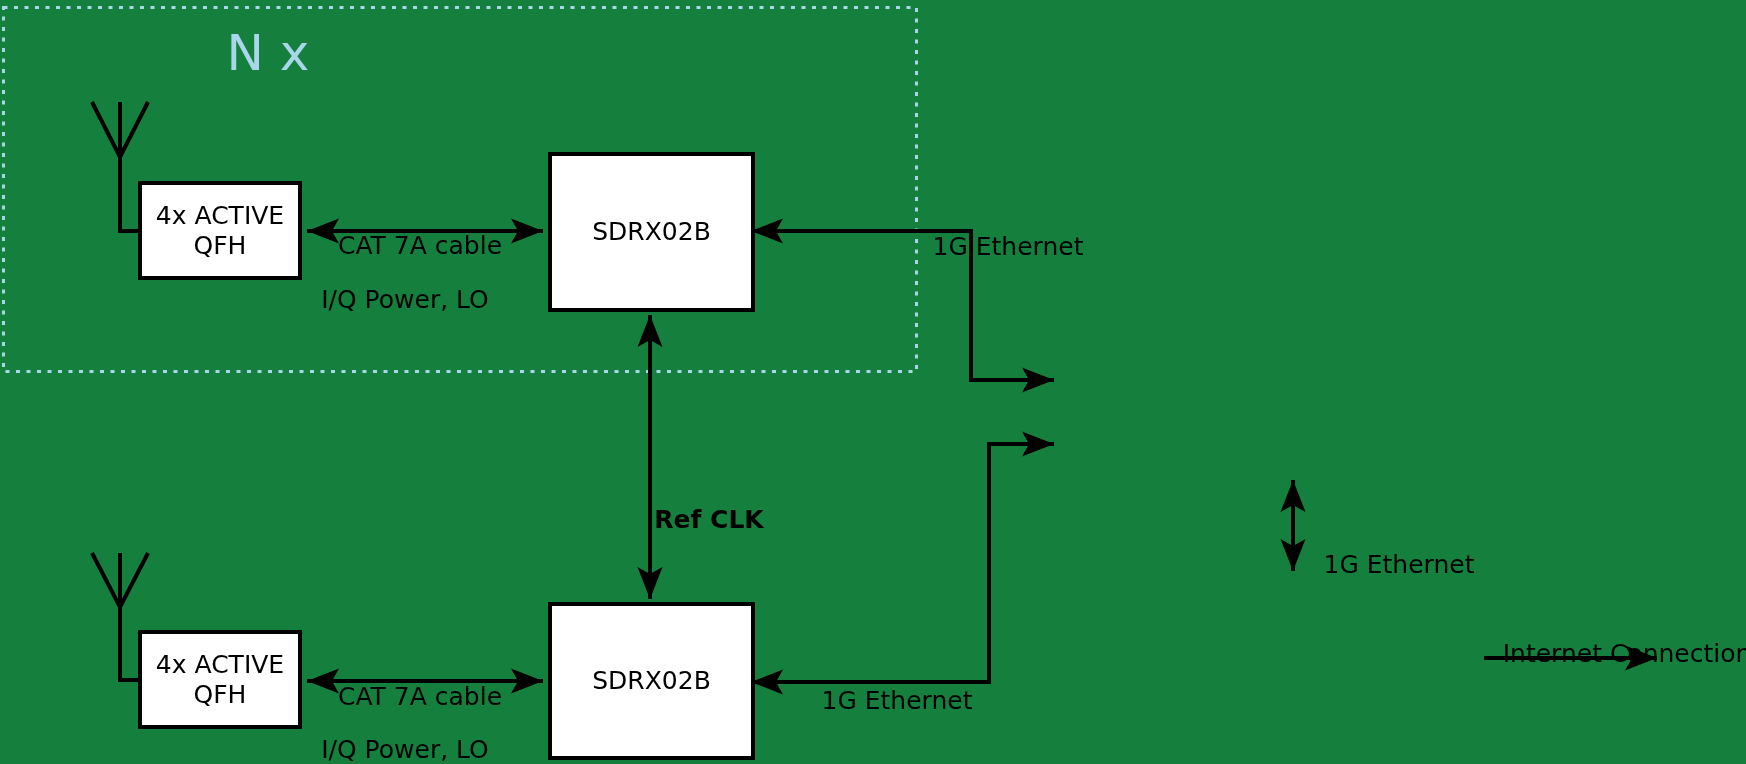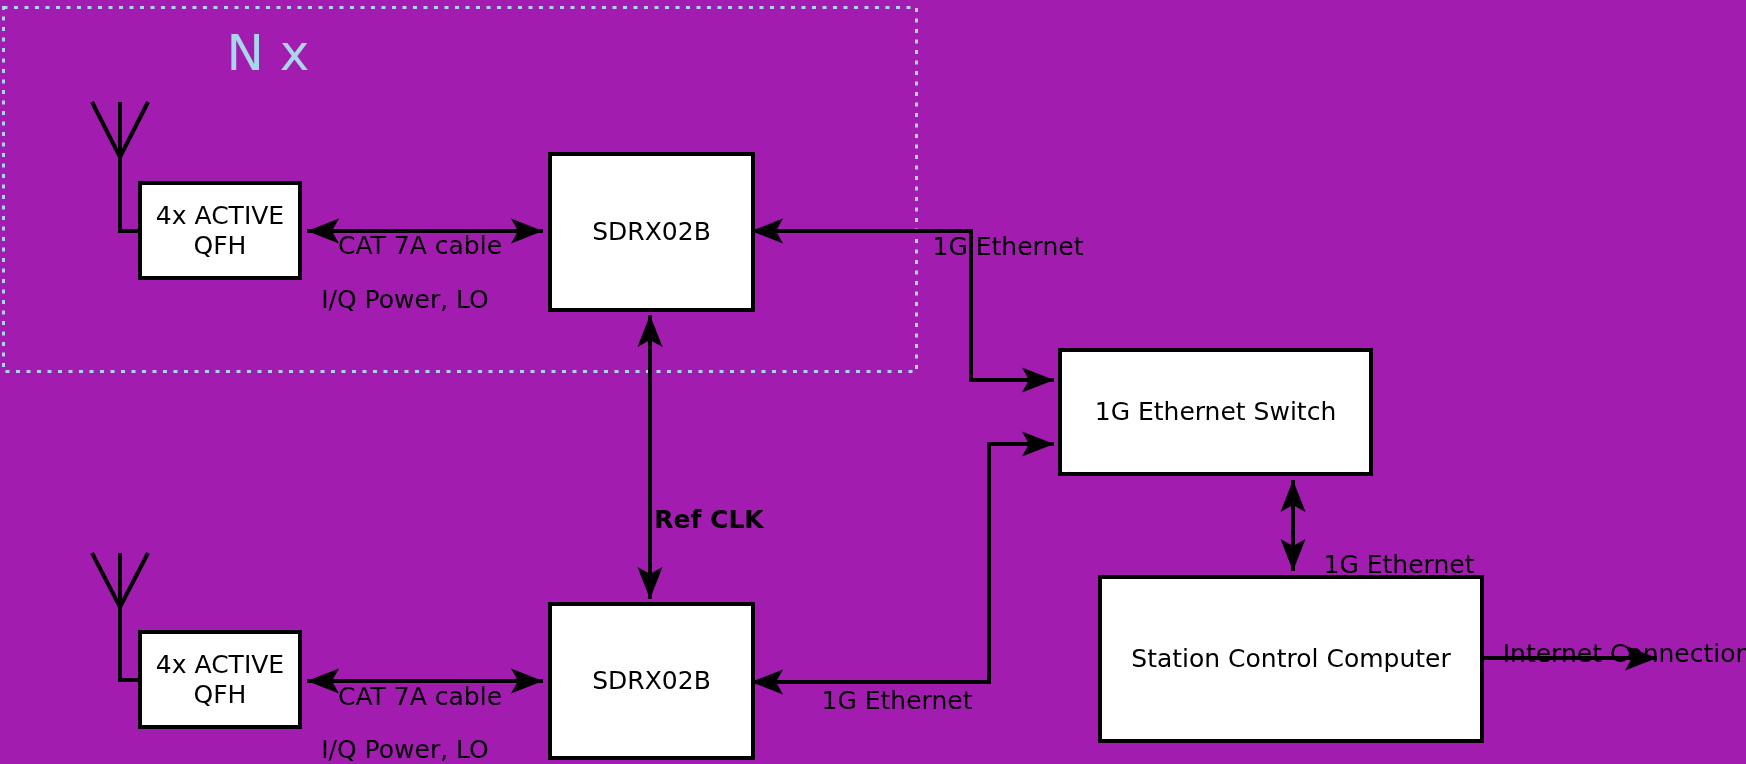--- a/index.html
+++ b/index.html
@@ -1,19 +1,19 @@
 <!DOCTYPE html>
 <html><head>
 <meta charset="utf-8">
 <style>
   html,body{margin:0;padding:0;background:#ffffff;}
   #canvas{
     position:relative;
     width:1746px;height:764px;
-    background:#a21caf;
+    background:#15803d;
     overflow:hidden;
     font-family:"DejaVu Sans","Liberation Sans",sans-serif;
     color:#000;
   }
   #wires{position:absolute;left:0;top:0;width:1746px;height:764px;}
   .node{
     position:absolute;
     background:#ffffff;
     border:4px solid #000;
     display:flex;flex-direction:column;align-items:center;justify-content:center;
@@ -90,27 +90,21 @@
 
   <div class="node" id="qfh-bottom">
     <span>4x ACTIVE</span>
     <span>QFH</span>
   </div>
 
   <div class="node" id="sdrx-bottom">
     <span>SDRX02B</span>
   </div>
 
-  <div class="node" id="eth-switch">
-    <span>1G Ethernet Switch</span>
-  </div>
 
-  <div class="node" id="station-computer">
-    <span>Station Control Computer</span>
-  </div>
 
   <div class="lbl" style="left:420px;top:202px;">CAT 7A cable</div>
 
   <div class="lbl" style="left:405px;top:256px;">I/Q Power, LO</div>
 
   <div class="lbl" style="left:1008px;top:203px;">1G Ethernet</div>
 
   <div class="lbl" style="left:709px;top:476px;font-weight:bold;">Ref CLK</div>
 
   <div class="lbl" style="left:1399px;top:521px;">1G Ethernet</div>

